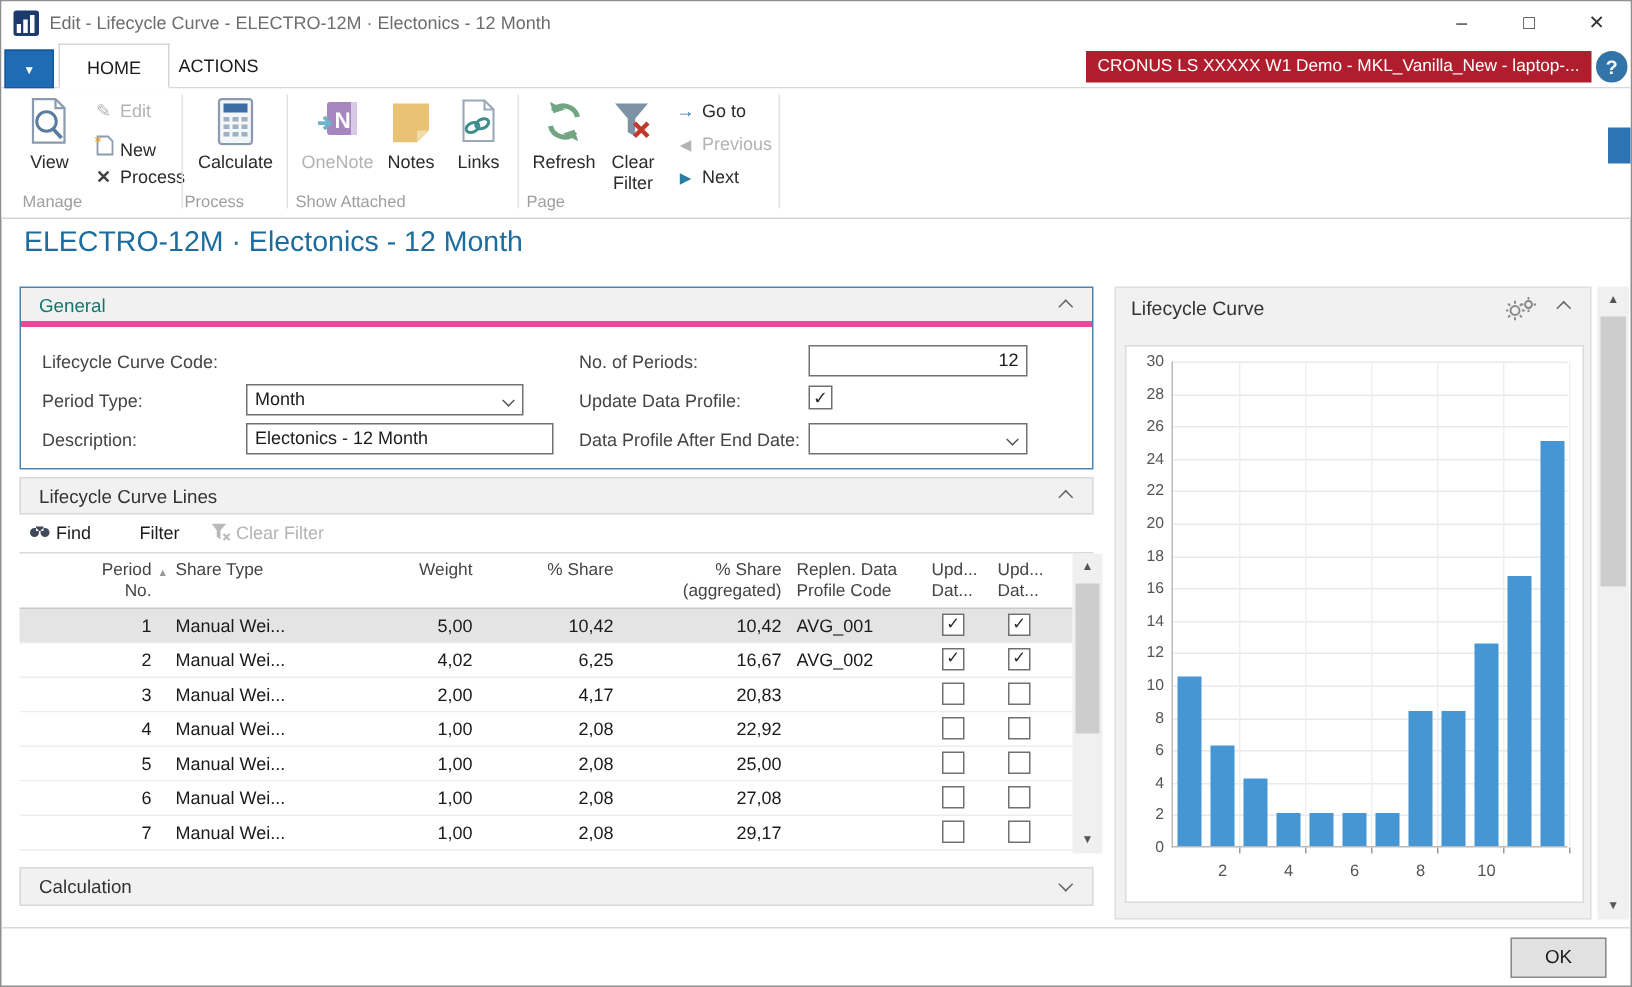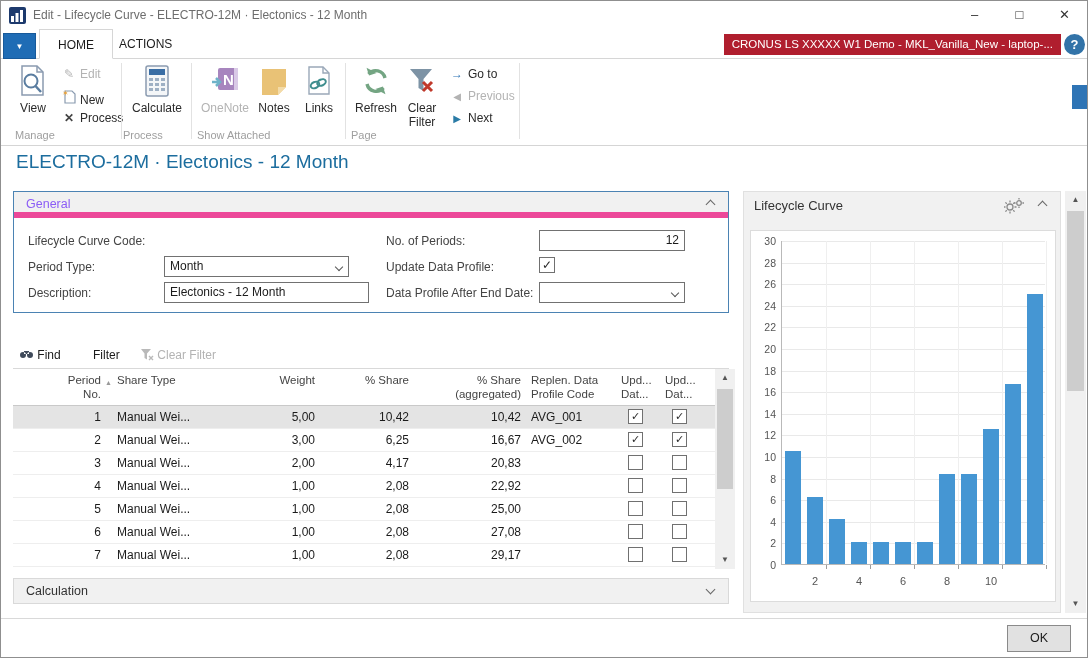--- a/index.html
+++ b/index.html
@@ -40,21 +40,21 @@
   .page-title { position:absolute; left:15px; top:150px; font-size:19px; color:#1c6d9e; }
 
   .section-strip { background:#f1f1f1; border:1px solid #d9d9d9; position:absolute; font-size:12.5px; color:#333; }
   .strip-text { position:absolute; left:12px; top:5px; }
   .chev { display:inline-block; width:7px; height:7px; border-right:1.5px solid #666; border-bottom:1.5px solid #666; }
   .chev-up { transform:rotate(-135deg); } .chev-down { transform:rotate(45deg); }
   .strip-chev { position:absolute; right:14px; top:9px; }
 
   
   .general-box { position:absolute; left:12px; top:190px; width:716px; height:122px; border:1px solid #4b83b3; background:#fff; }
-  .general-head { position:absolute; left:0; top:0; width:100%; height:26px; background:#f1f1f1; border-bottom:6px solid #ec4899; font-size:12.5px; color:#8b5cf6; }
+  .general-head { position:absolute; left:0; top:0; width:100%; height:26px; background:#f1f1f1; border-bottom:4px solid #ec4899; font-size:12.5px; color:#0f766e; }
   .fld-label { position:absolute; font-size:12px; color:#444; white-space:nowrap; }
   .fld-input { position:absolute; height:21px; border:1px solid #717171; background:#fff; font-size:12px; color:#1b1b1b; padding:0 5px; line-height:19px; }
   .fld-input.num { text-align:right; }
   .combo-chev { position:absolute; right:6px; top:7px; width:6px; height:6px; border-right:1.2px solid #555; border-bottom:1.2px solid #555; transform:rotate(45deg); }
   .checkbox { position:absolute; width:16px; height:16px; border:1px solid #707070; background:#fff; text-align:center; line-height:14px; font-size:12px; color:#2b2b2b; }
 
   
   .lines-strip { left:12px; top:317px; width:716px; height:25px; }
   .lines-toolbar { position:absolute; left:12px; top:343px; width:716px; height:25px; border-bottom:1px solid #d9d9d9; font-size:12px; color:#1b1b1b; }
   .tbar-item { position:absolute; top:4px; white-space:nowrap; }
@@ -260,20 +260,24 @@
     <span class="fld-input" style="left:150px; top:90px; width:205px;">Electonics - 12 Month</span>
 
     <span class="fld-label" style="left:372px; top:42px;">No. of Periods:</span>
     <span class="fld-input num" style="left:525px; top:38px; width:146px;">12</span>
     <span class="fld-label" style="left:372px; top:68px;">Update Data Profile:</span>
     <span class="checkbox" style="left:525px; top:65px;">✓</span>
     <span class="fld-label" style="left:372px; top:94px;">Data Profile After End Date:</span>
     <span class="fld-input" style="left:525px; top:90px; width:146px;"><span></span><span class="combo-chev"></span></span>
   </div>
 
+  <div class="section-strip lines-strip">
+    <span class="strip-text">Lifecycle Curve Lines</span>
+    <span class="strip-chev chev chev-up"></span>
+  </div>
 
   <div class="lines-toolbar">
     <span class="tbar-item" style="left:6px;text-align:right;">
       <svg width="15" height="11" viewBox="0 0 15 11" style="vertical-align:-1px;">
           <path d="M1 6 a3 3 0 1 0 6 0 a3 3 0 1 0 -6 0 M8 6 a3 3 0 1 0 6 0 a3 3 0 1 0 -6 0 M5 2 h5 v3 h-5 z" fill="#3f4a5a"></path>
         </svg>
       <span>Find</span>
     </span>
     <span class="tbar-item" style="left:80px;">Filter</span>
     <span class="tbar-item disabled" style="left:128px;">
@@ -304,21 +308,21 @@
         <span class="gc c-weight">5,00</span>
         <span class="gc c-share">10,42</span>
         <span class="gc c-agg">10,42</span>
         <span class="gc c-prof">AVG_001</span>
         <span class="cb" style="left: 615px;">✓</span>
         <span class="cb" style="left: 659px;">✓</span>
       </div>
       <div class="grow">
         <span class="gc c-no">2</span>
         <span class="gc c-type">Manual Wei...</span>
-        <span class="gc c-weight">3,00</span>
+        <span class="gc c-weight">4,02</span>
         <span class="gc c-share">6,25</span>
         <span class="gc c-agg">16,67</span>
         <span class="gc c-prof">AVG_002</span>
         <span class="cb" style="left: 615px;">✓</span>
         <span class="cb" style="left: 659px;">✓</span>
       </div>
       <div class="grow">
         <span class="gc c-no">3</span>
         <span class="gc c-type">Manual Wei...</span>
         <span class="gc c-weight">2,00</span>

